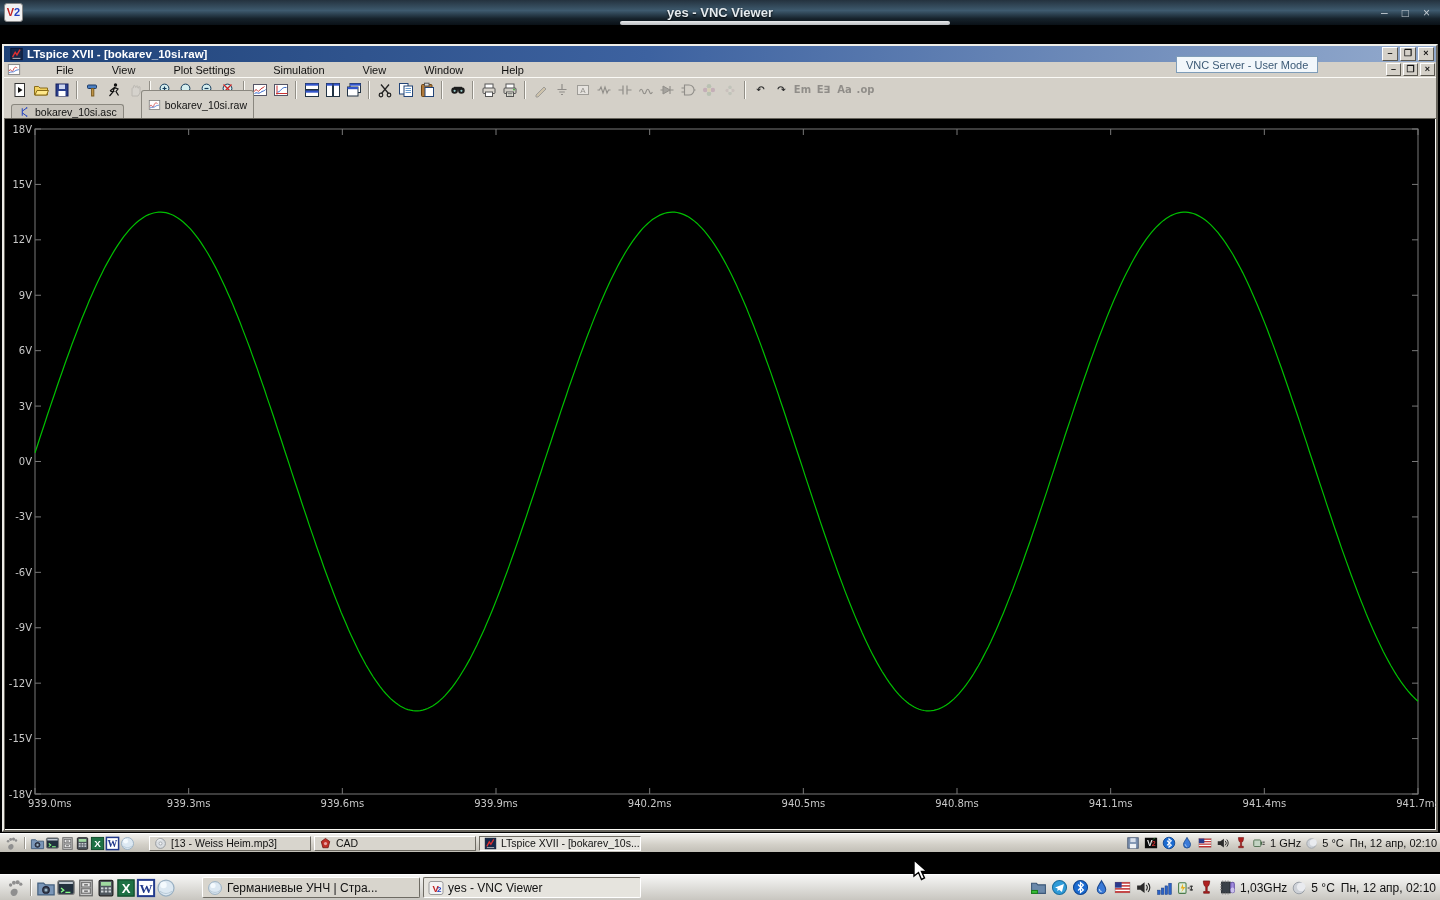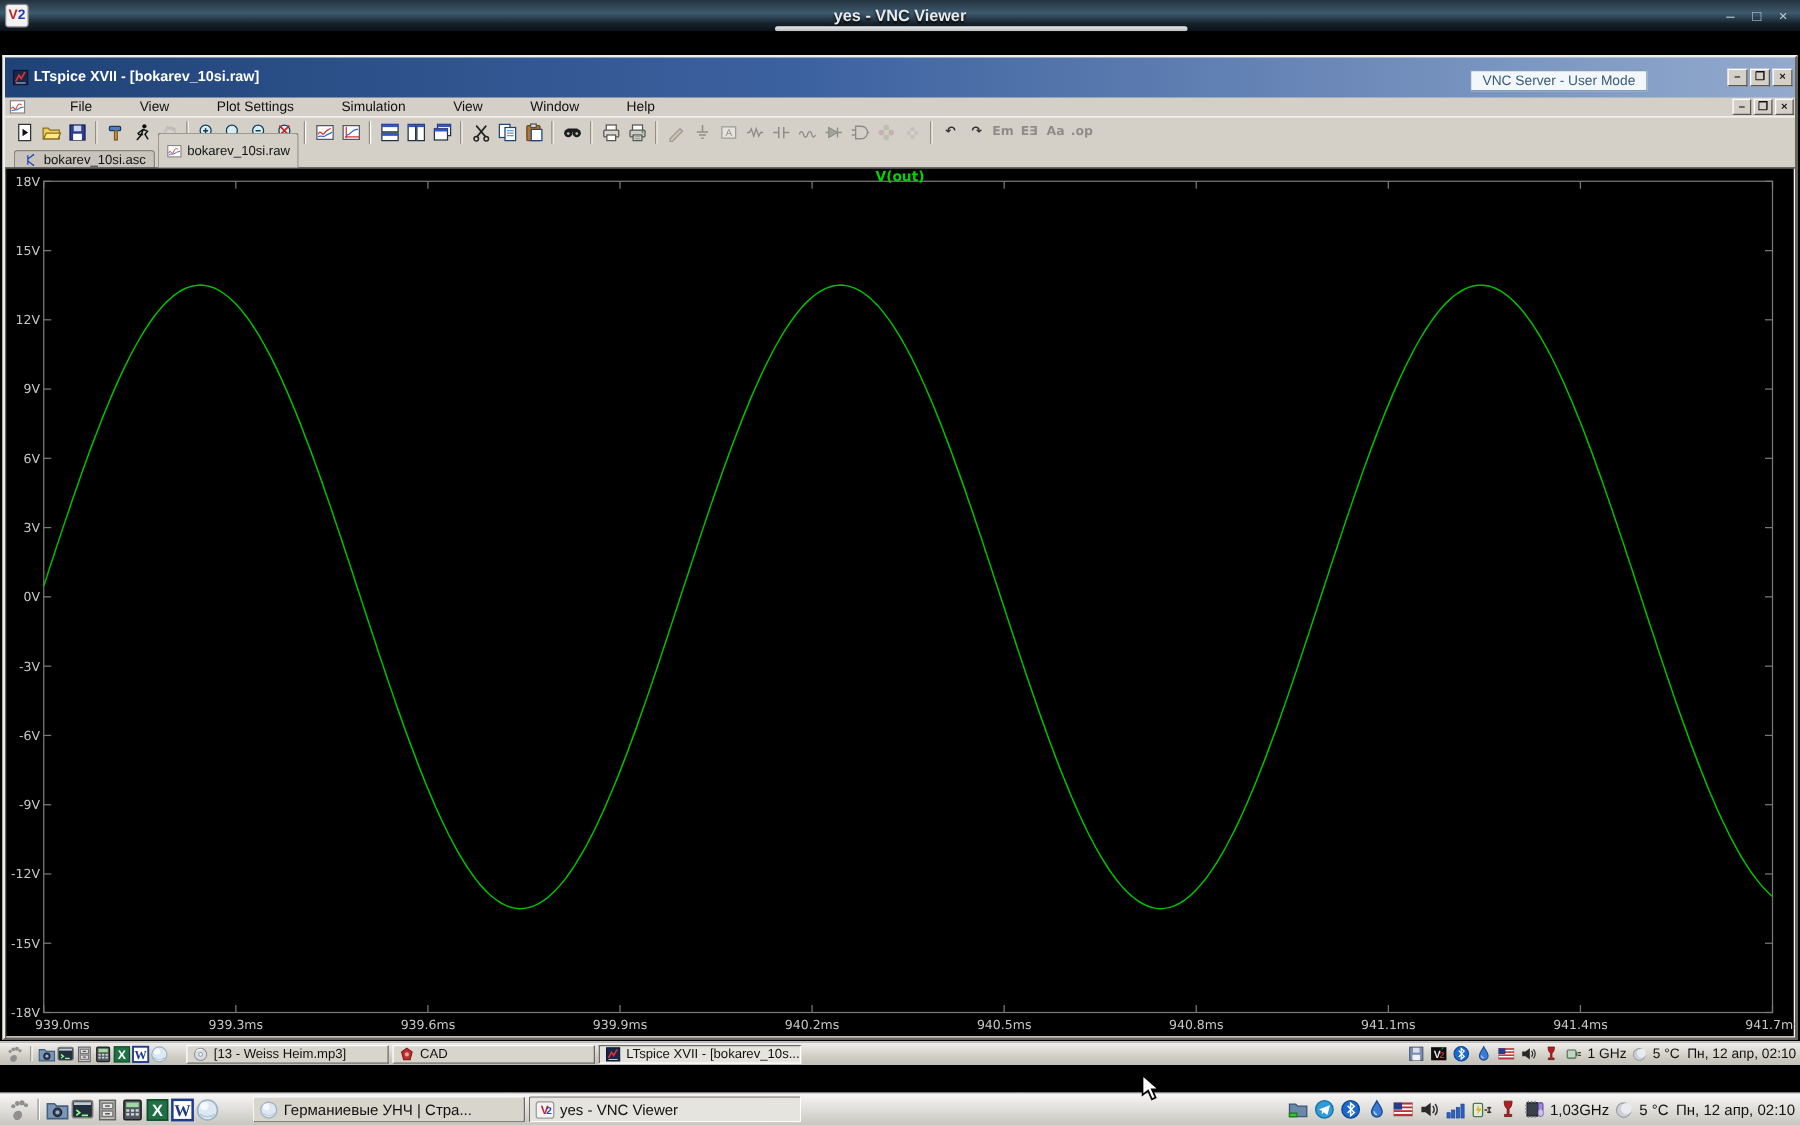--- a/index.html
+++ b/index.html
@@ -21,21 +21,21 @@
     align-items:center;color:#c4ccd2;font-size:12px;}
   .vnc-controls span{cursor:default;}
   .vnc-grip{position:absolute;left:620px;top:21px;width:330px;height:4px;
     background:linear-gradient(180deg,#e8eaec,#b8bcc0);border-radius:2px;}
 
   .remote-screen{position:absolute;left:0;top:25px;width:1440px;height:849px;background:#000;}
 
   
   .lt-window{position:absolute;left:2px;top:19px;width:1436px;height:788px;background:#d4d0c8;
     border:2px solid;border-color:#efeee8 #66635b #66635b #efeee8;display:flex;flex-direction:column;}
-  .lt-titlebar{height:32px;background:linear-gradient(90deg,#1f4277 0%,#3d62a0 45%,#93aacd 100%);
+  .lt-titlebar{height:16px;background:linear-gradient(90deg,#1f4277 0%,#3d62a0 45%,#93aacd 100%);
     display:flex;align-items:center;color:#fff;font-size:11.5px;font-weight:bold;padding:0 2px;flex:none;}
   .lt-titlebar .wicon{width:15px;height:14px;margin:0 3px;flex:none;}
   .lt-title{flex:1;white-space:nowrap;overflow:hidden;}
   .winbtn{width:16px;height:14px;background:#d4d0c8;border:1px solid;
     border-color:#fff #5a574f #5a574f #fff;margin-left:2px;font-size:9px;line-height:11px;
     text-align:center;color:#111;font-weight:bold;flex:none;cursor:default;}
   .lt-menubar{height:15px;display:flex;align-items:center;font-size:11px;color:#111;
     padding-left:1px;flex:none;}
   .lt-menubar .wicon{width:14px;height:13px;margin:0 4px 0 2px;}
   .menu-item{padding:0 7px;height:100%;display:flex;align-items:center;cursor:default;margin-left:24px;}
@@ -43,21 +43,21 @@
   .mdi-btns .winbtn{width:15px;height:13px;line-height:10px;}
   .lt-toolbar{height:24px;border-top:1px solid #fbfaf6;display:flex;align-items:center;
     padding-left:5px;flex:none;}
   .tgroup{display:flex;align-items:center;}
   .tsep{width:2px;height:18px;border-left:1px solid #928f87;border-right:1px solid #fbfaf6;margin:0 4px;}
   .ticon{width:21px;height:19px;display:flex;align-items:center;justify-content:center;
     font-size:12px;color:#222;cursor:default;}
   .ticon svg{width:16px;height:16px;}
   .ticon.txt{font-size:10px;font-weight:bold;color:#333;font-family:"DejaVu Sans",sans-serif;}
   .ticon.dim{opacity:.42;filter:grayscale(.6);}
-  .lt-tabs{height:17px;display:flex;align-items:flex-end;padding-left:7px;gap:2px;flex:none;}
+  .lt-tabs{height:17px;display:flex;align-items:flex-end;padding-left:7px;gap:17px;flex:none;}
   .tab{height:14px;border:1px solid #8a877f;border-bottom:none;border-radius:3px 3px 0 0;
     padding:0 6px;font-size:10.5px;display:flex;align-items:center;gap:4px;background:#c8c4bc;
     color:#111;white-space:nowrap;cursor:default;}
   .tab svg{width:13px;height:12px;}
   .tab.active{background:#d4d0c8;height:28px;position:relative;z-index:2;}
   .lt-plot{flex:1;background:#000;position:relative;
     box-shadow:inset 1px 1px 0 #66635b, inset -1px -1px 0 #fbfaf6;}
   .plot-legend{position:absolute;top:1px;left:0;width:100%;text-align:center;color:#00d400;
     font-weight:bold;font-size:11px;font-family:"DejaVu Sans",sans-serif;z-index:2;cursor:default;}
   .lt-plot svg.wave{position:absolute;left:0;top:0;}
@@ -410,21 +410,20 @@
               <svg viewBox="0 0 16 16">
                 <rect x="1" y="2" width="14" height="12" fill="#fff" stroke="#777"></rect>
                 <path d="M2 10c2-6 3 4 5-1s3-4 5-3" stroke="#c33" fill="none"></path>
                 <path d="M2 12c3-2 5 0 7-2s4-1 5-2" stroke="#36c" fill="none"></path>
               </svg>
             </span>
             <span>bokarev_10si.raw</span>
           </span>
         </div>
       <div class="lt-plot" id="lt-plot">
-        <div class="plot-legend">V(out)</div>
       <svg width="1432" height="694" class="wave">
             <rect x="31" y="11" width="1383" height="665" fill="none" stroke="#787878"></rect>
             <line x1="31" y1="11" x2="31" y2="17" stroke="#787878"></line>
             <line x1="31" y1="670" x2="31" y2="676" stroke="#787878"></line>
             <text x="24" y="689" font-size="10" fill="#c8c8c8" text-anchor="start" font-family="DejaVu Sans,sans-serif">939.0ms</text>
             <line x1="184.66666666666666" y1="11" x2="184.66666666666666" y2="17" stroke="#787878"></line>
             <line x1="184.66666666666666" y1="670" x2="184.66666666666666" y2="676" stroke="#787878"></line>
             <text x="184.66666666666666" y="689" font-size="10" fill="#c8c8c8" text-anchor="middle" font-family="DejaVu Sans,sans-serif">939.3ms</text>
             <line x1="338.3333333333333" y1="11" x2="338.3333333333333" y2="17" stroke="#787878"></line>
             <line x1="338.3333333333333" y1="670" x2="338.3333333333333" y2="676" stroke="#787878"></line>

